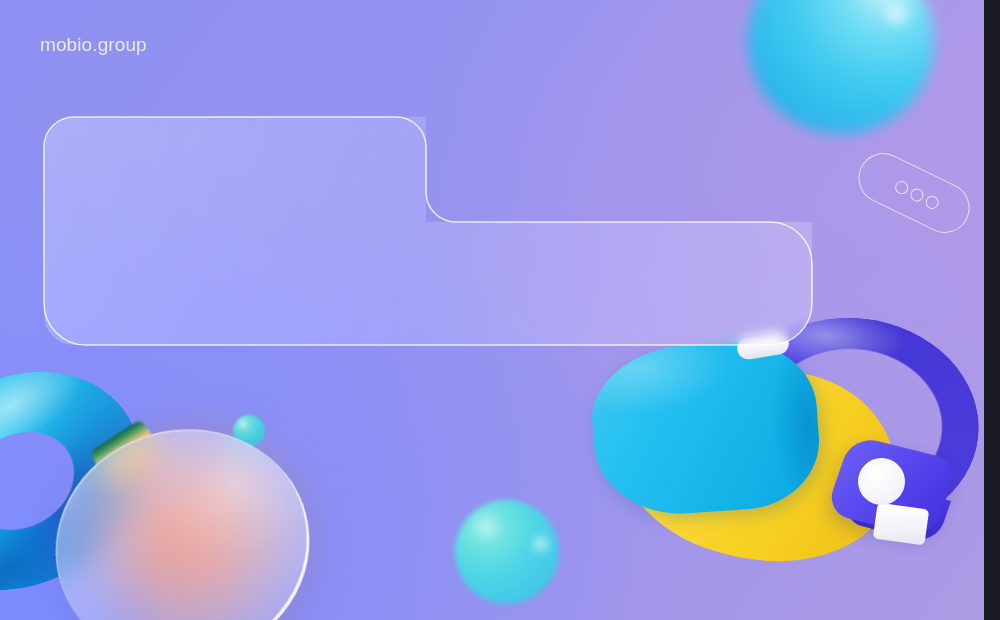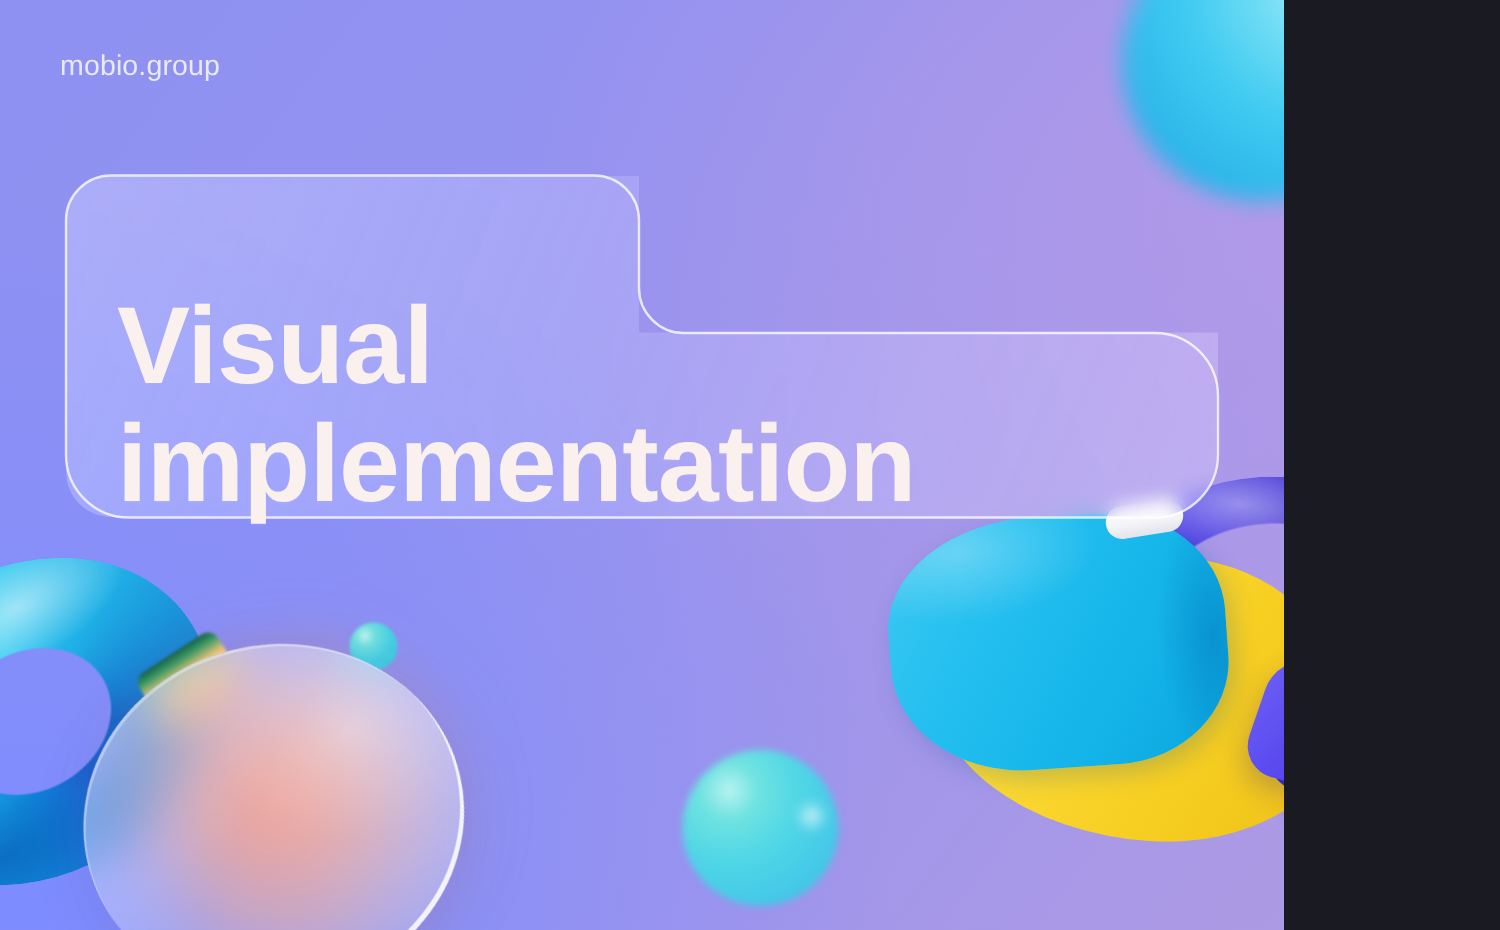--- a/index.html
+++ b/index.html
@@ -4,21 +4,21 @@
 <style>
   html, body {
     margin: 0;
     padding: 0;
     background: #1a1a22;
   }
   * { box-sizing: border-box; }
 
   .banner {
     position: relative;
-    width: 856px;
+    width: 984px;
     height: 620px;
     overflow: hidden;
     font-family: "Liberation Sans", "DejaVu Sans", sans-serif;
     background:
       radial-gradient(120% 110% at 108% 22%, #b29ae8 0%, rgba(178,154,232,0) 58%),
       radial-gradient(110% 120% at 2% 96%, #7d8cff 0%, rgba(125,140,255,0) 62%),
       linear-gradient(127deg, #8e91f2 0%, #9392f0 38%, #a296ea 72%, #ad9ae4 100%);
   }
 
   
@@ -352,16 +352,14 @@
   </div>
 
   <div class="glass-card"></div>
   <svg class="glass-card-stroke" viewBox="0 0 780 240" fill="none" xmlns="http://www.w3.org/2000/svg">
     <path d="M4 139 L4 34 A30 30 0 0 1 34 4 L356 4 A30 30 0 0 1 386 34 L386 79
              A30 30 0 0 0 416 109 L730 109 A42 42 0 0 1 772 151 L772 190
              A42 42 0 0 1 730 232 L46 232 A42 42 0 0 1 4 190 Z" stroke="rgba(255,255,255,0.78)" stroke-width="1.6"></path>
   </svg>
 
   <div class="logo">mobio.group</div>
-  <h1 class="title">Visual
-implementation</h1>
 
 </div>
 
 </body></html>

